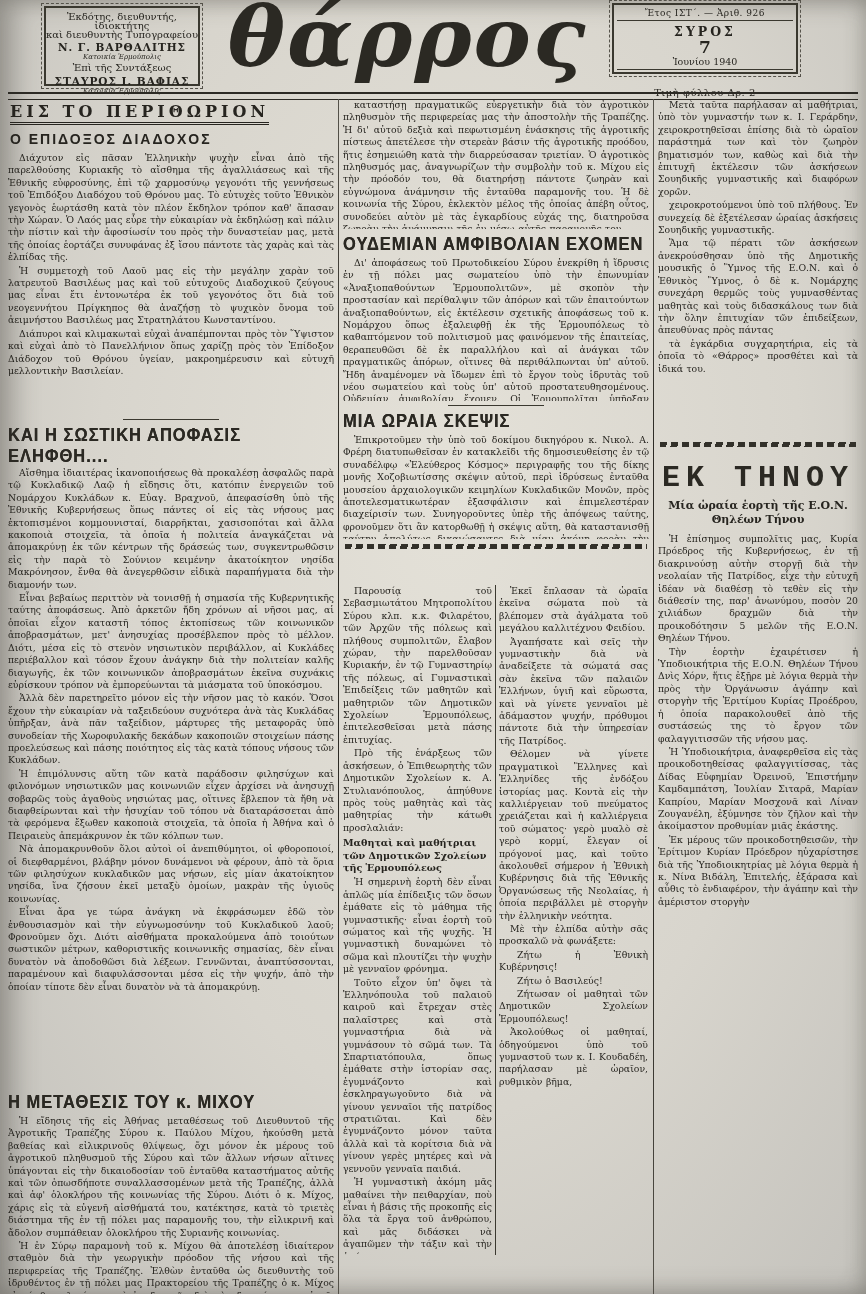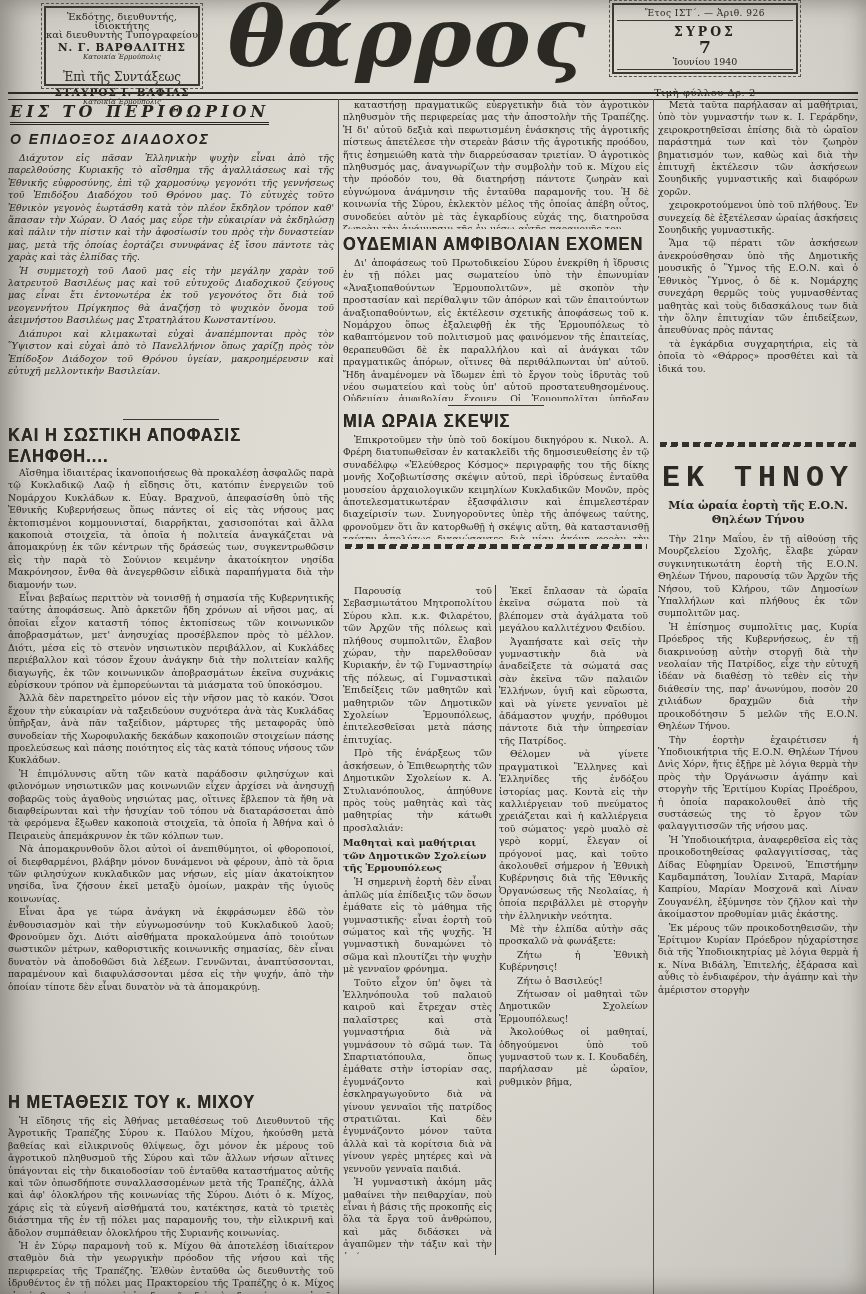--- a/index.html
+++ b/index.html
@@ -18,21 +18,21 @@
   #masthead{position:absolute;left:0;top:0;width:866px;height:92px;}
   .mh-box{
     position:absolute;background:transparent;
     border:2px solid #3a382f;outline:1px dashed #55524a;outline-offset:2px;
     text-align:center;box-sizing:border-box;
   }
   #publisher-box{left:44px;top:6px;width:156px;height:80px;padding-top:4px;}
   #publisher-box .tiny{font-size:10px;line-height:9px;}
   #publisher-box .name{font-size:10.5px;font-weight:bold;letter-spacing:1px;margin-top:2px;}
   #publisher-box .res{font-size:7px;line-height:9px;font-style:italic;}
-  #publisher-box .role{font-size:12px;margin-top:8px;}
+  #publisher-box .role{font-size:10px;margin-top:0;}
   #paper-title{
     position:absolute;left:210px;top:-14px;width:395px;height:104px;
     font-family:"DejaVu Serif",serif;font-style:italic;font-weight:bold;
     font-size:86px;text-align:center;letter-spacing:2px;color:#2b2923;
     transform:scaleY(.95);
   }
   #issue-box{left:612px;top:3px;width:186px;height:71px;padding-top:3px;}
   #issue-box .row1{font-size:9px;letter-spacing:.5px;border-bottom:1px solid #3a382f;padding-bottom:2px;margin:0 3px;}
   #issue-box .city{font-size:12.5px;font-weight:bold;letter-spacing:3px;margin-top:3px;}
   #issue-box .day{font-size:17px;font-weight:bold;line-height:17px;}
@@ -119,21 +119,21 @@
       <div class="day">7</div>
       <div class="my">Ἰουνίου 1940</div>
       <div class="price">Τιμὴ φύλλου Δρ. 2</div>
     </div>
   </div>
   <div id="masthead-rule"></div>
 
   <div id="content">
 
     <div id="col-left">
-      <div class="section" style="height:316px;font-style:italic;">
+      <div class="section" style="height:316px;">
         <div>
           <span class="kicker">ΕΙΣ ΤΟ ΠΕΡΙΘΩΡΙΟΝ</span>
         </div>
         <div class="subhead1">Ο ΕΠΙΔΟΞΟΣ ΔΙΑΔΟΧΟΣ</div>
         <div class="body">
             <p>Διάχυτον εἰς πᾶσαν Ἑλληνικὴν ψυχὴν εἶναι ἀπὸ τῆς παρελθούσης Κυριακῆς τὸ αἴσθημα τῆς ἀγαλλιάσεως καὶ τῆς Ἐθνικῆς εὐφροσύνης, ἐπὶ τῷ χαρμοσύνῳ γεγονότι τῆς γεννήσεως τοῦ Ἐπιδόξου Διαδόχου τοῦ Θρόνου μας. Τὸ εὐτυχὲς τοῦτο Ἐθνικὸν γεγονὸς ἑωρτάσθη κατὰ τὸν πλέον ἔκδηλον τρόπον καθ' ἅπασαν τὴν Χώραν. Ὁ Λαός μας εὗρε τὴν εὐκαιρίαν νὰ ἐκδηλώσῃ καὶ πάλιν τὴν πίστιν καὶ τὴν ἀφοσίωσίν του πρὸς τὴν δυναστείαν μας, μετὰ τῆς ὁποίας ἑορτάζει συνυφάνας ἐξ ἴσου πάντοτε τὰς χαρὰς καὶ τὰς ἐλπίδας τῆς.</p>
             <p>Ἡ συμμετοχὴ τοῦ Λαοῦ μας εἰς τὴν μεγάλην χαρὰν τοῦ λατρευτοῦ Βασιλέως μας καὶ τοῦ εὐτυχοῦς Διαδοχικοῦ ζεύγους μας εἶναι ἔτι ἐντονωτέρα ἐκ τοῦ γεγονότος ὅτι διὰ τοῦ νεογεννήτου Πρίγκηπος θὰ ἀναζήσῃ τὸ ψυχικὸν ὄνομα τοῦ ἀειμνήστου Βασιλέως μας Στρατηλάτου Κωνσταντίνου.</p>
             <p>Διάπυροι καὶ κλιμακωταὶ εὐχαὶ ἀναπέμπονται πρὸς τὸν Ὕψιστον καὶ εὐχαὶ ἀπὸ τὸ Πανελλήνιον ὅπως χαρίζῃ πρὸς τὸν Ἐπίδοξον Διάδοχον τοῦ Θρόνου ὑγείαν, μακροημέρευσιν καὶ εὐτυχῆ μελλοντικὴν Βασιλείαν.</p>
           </div>
       </div>
@@ -229,21 +229,20 @@
             <p>τὰ ἐγκάρδια συγχαρητήρια, εἰς τὰ ὁποῖα τὸ «Θάρρος» προσθέτει καὶ τὰ ἰδικά του.</p>
           </div>
       </div>
 
       <div class="chain"></div>
 
       <div class="section" style="height:840px;">
         <div class="ek-head">ΕΚ ΤΗΝΟΥ</div>
         <div class="ek-sub">Μία ὡραία ἑορτὴ τῆς Ε.Ο.Ν. Θηλέων Τήνου</div>
         <div class="body">
-            <p>Τὴν 21ην Μαΐου, ἐν τῇ αἰθούσῃ τῆς Μουρζελείου Σχολῆς, ἔλαβε χώραν συγκινητικωτάτη ἑορτὴ τῆς Ε.Ο.Ν. Θηλέων Τήνου, παρουσίᾳ τῶν Ἀρχῶν τῆς Νήσου, τοῦ Κλήρου, τῶν Δημοσίων Ὑπαλλήλων καὶ πλήθους ἐκ τῶν συμπολιτῶν μας.</p>
             <p>Ἡ ἐπίσημος συμπολῖτις μας, Κυρία Πρόεδρος τῆς Κυβερνήσεως, ἐν τῇ διακρινούσῃ αὐτὴν στοργῇ διὰ τὴν νεολαίαν τῆς Πατρίδος, εἶχε τὴν εὐτυχῆ ἰδέαν νὰ διαθέσῃ τὸ τεθὲν εἰς τὴν διάθεσίν της, παρ' ἀνωνύμου, ποσὸν 20 χιλιάδων δραχμῶν διὰ τὴν προικοδότησιν 5 μελῶν τῆς Ε.Ο.Ν. Θηλέων Τήνου.</p>
             <p>Τὴν ἑορτὴν ἐχαιρέτισεν ἡ Ὑποδιοικήτρια τῆς Ε.Ο.Ν. Θηλέων Τήνου Δνὶς Χόρν, ἥτις ἐξῇρε μὲ λόγια θερμὰ τὴν πρὸς τὴν Ὀργάνωσιν ἀγάπην καὶ στοργὴν τῆς Ἐριτίμου Κυρίας Προέδρου, ἡ ὁποία παρακολουθεῖ ἀπὸ τῆς συστάσεώς της τὸ ἔργον τῶν φαλαγγιτισσῶν τῆς νήσου μας.</p>
             <p>Ἡ Ὑποδιοικήτρια, ἀναφερθεῖσα εἰς τὰς προικοδοτηθείσας φαλαγγιτίσσας, τὰς Δίδας Εὐφημίαν Ὀρεινοῦ, Ἐπιστήμην Καμδαμπάτση, Ἰουλίαν Σιταρᾶ, Μαρίαν Καπρίου, Μαρίαν Μοσχονᾶ καὶ Λίναν Ζουγανέλη, ἐξύμνησε τὸν ζῆλον καὶ τὴν ἀκοίμαστον προθυμίαν μιᾶς ἑκάστης.</p>
             <p>Ἐκ μέρους τῶν προικοδοτηθεισῶν, τὴν Ἐρίτιμον Κυρίαν Πρόεδρον ηὐχαρίστησε διὰ τῆς Ὑποδιοικητρίας μὲ λόγια θερμὰ ἡ κ. Νίνα Βιδάλη, Ἐπιτελής, ἐξάρασα καὶ αὖθις τὸ ἐνδιαφέρον, τὴν ἀγάπην καὶ τὴν ἀμέριστον στοργὴν</p>
           </div>
       </div>
     </div>
 
   </div>
 </div>

